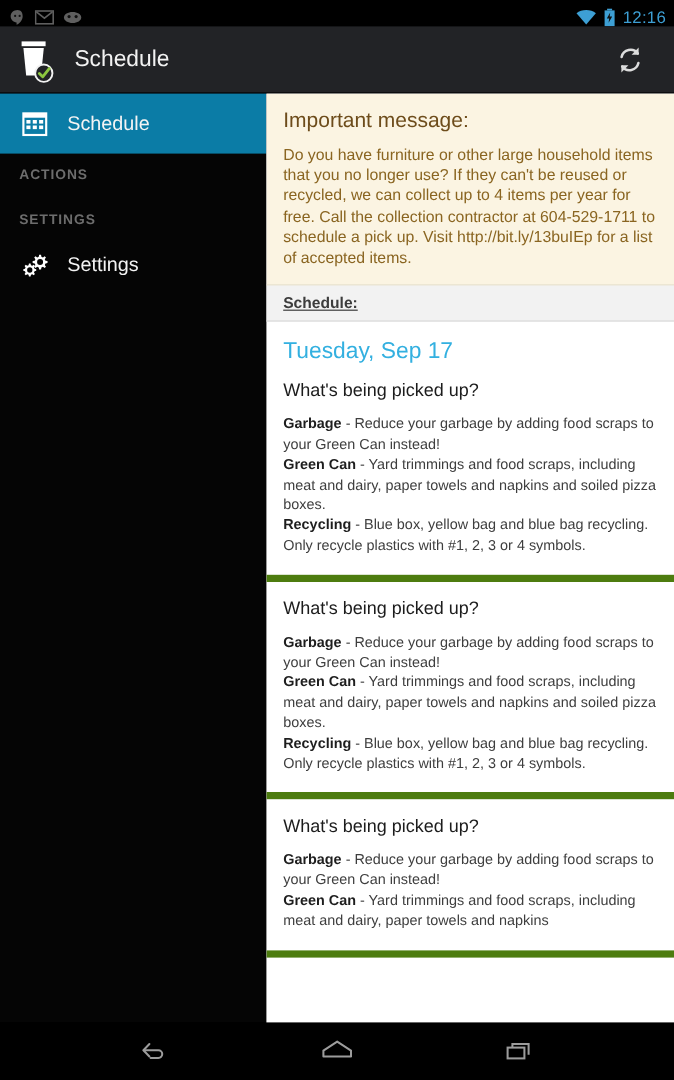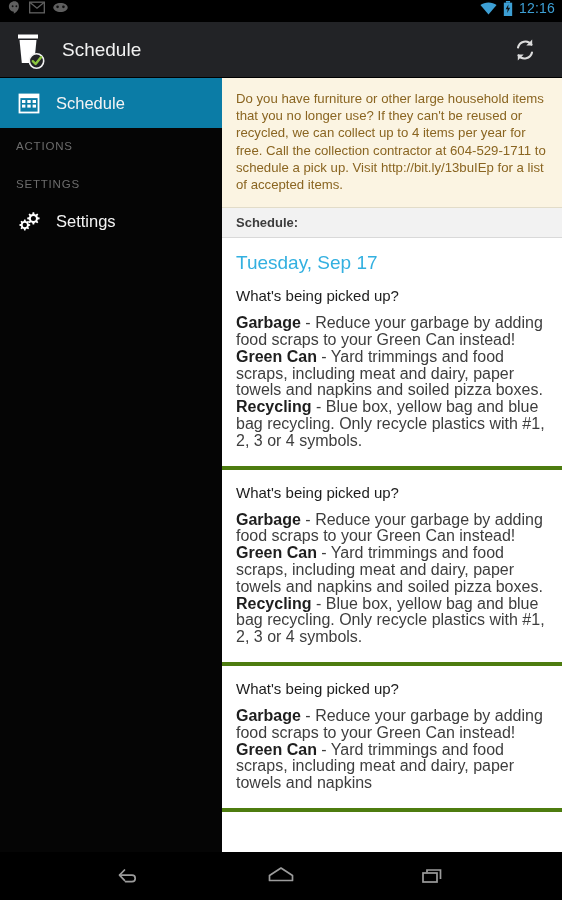--- a/index.html
+++ b/index.html
@@ -7,21 +7,21 @@
     width: 562px; height: 900px;
     background: #000;
     font-family: "Liberation Sans", sans-serif;
     overflow: hidden;
   }
   #app { width: 562px; height: 900px; position: relative; display: flex; flex-direction: column; }
 
   
   .statusbar {
     height: 22px; background: #000; flex: 0 0 22px;
-    display: flex; align-items: flex-start; padding: 0 7px;
+    display: flex; align-items: flex-end; padding: 0 7px;
   }
   .sb-left { display: flex; align-items: center; gap: 7px; }
   .sb-right { margin-left: auto; display: flex; align-items: center; gap: 6px; }
   .sb-icon { opacity: .62; display: block; }
   .sb-clock { color: #3d9fd4; font-size: 14px; letter-spacing: .2px; }
 
   
   .actionbar {
     height: 56px; flex: 0 0 56px; background: #222326;
     display: flex; align-items: center; padding: 0 14px;
@@ -39,44 +39,44 @@
   .drawer { width: 222px; flex: 0 0 222px; background: #050505; padding-top: 0; }
   .drawer-item {
     height: 50px; display: flex; align-items: center; padding: 0 0 0 14px;
   }
   .drawer-item.selected { background: #0b7ca6; }
   .drawer-item .d-ico {
     width: 30px; flex: 0 0 30px; display: flex; align-items: center; justify-content: center;
   }
   .drawer-item .d-label { color: #f4f4f4; font-size: 16.5px; margin-left: 12px; }
   .drawer-section {
-    color: #6d6d6d; font-size: 11.5px; font-weight: normal; letter-spacing: .8px;
+    color: #6d6d6d; font-size: 11.5px; font-weight: bold; letter-spacing: .8px;
     padding: 12px 0 6px 16px;
   }
   .sp-a { height: 8px; }
 
   
   .content { flex: 1 1 auto; background: #ffffff; overflow: hidden; position: relative; }
 
   .msgbox {
     background: #fbf4e2; border-bottom: 1px solid #e2dcc9;
     padding: 12px 14px 14px 14px;
   }
   .msg-title { color: #6d4c1b; font-size: 17.5px; padding-bottom: 9px; }
   .msg-body { color: #8a6521; font-size: 13.2px; line-height: 17.2px; }
 
   .sched-hdr {
     background: #f2f2f2; border-bottom: 1px solid #d9d9d9;
-    padding: 7px 14px; color: #3c3c3c; font-size: 13px; font-weight: bold;
-  }
-
-  .entry { padding: 14px 14px 16px 14px; border-bottom: 4px solid #4d7c0f; }
+    padding: 7px 14px; color: #3c3c3c; font-size: 13px; font-weight: bold; text-decoration: underline;
+  }
+
+  .entry { padding: 14px 14px 16px 14px; border-bottom: 6px solid #4d7c0f; }
   .entry-date { color: #33b0e0; font-size: 19px; padding-bottom: 13px; }
   .entry-q { color: #1c1c1c; font-size: 15px; padding-bottom: 11px; }
-  .entry-line { color: #3e3e3e; font-size: 16px; line-height: 16.8px; }
+  .entry-line { color: #3e3e3e; font-size: 12px; line-height: 16.8px; }
   .entry-line b { color: #1e1e1e; }
 
   
   .navbar {
     height: 48px; flex: 0 0 48px; background: #000;
     display: flex; align-items: center; justify-content: center; gap: 100px;
   }
   .nav-btn { width: 52px; height: 44px; display: flex; align-items: center; justify-content: center; }
 </style>
 </head>
@@ -179,20 +179,21 @@
           </svg>
         </span>
         <span class="d-label">Settings</span>
       </div>
 
     </div>
 
     <div class="content">
 
       <div class="msgbox">
+        <div class="msg-title">Important message:</div>
         <div class="msg-body">Do you have furniture or other large household items that you no longer use? If they can't be reused or recycled, we can collect up to 4 items per year for free. Call the collection contractor at 604-529-1711 to schedule a pick up. Visit http://bit.ly/13buIEp for a list of accepted items.</div>
       </div>
 
       <div class="sched-hdr">Schedule:</div>
 
       <div class="entry">
         <div class="entry-date">Tuesday, Sep 17</div>
         <div class="entry-q">What's being picked up?</div>
         <div class="entry-line">
           <b>Garbage</b><span> - Reduce your garbage by adding food scraps to your Green Can instead!</span><br>

